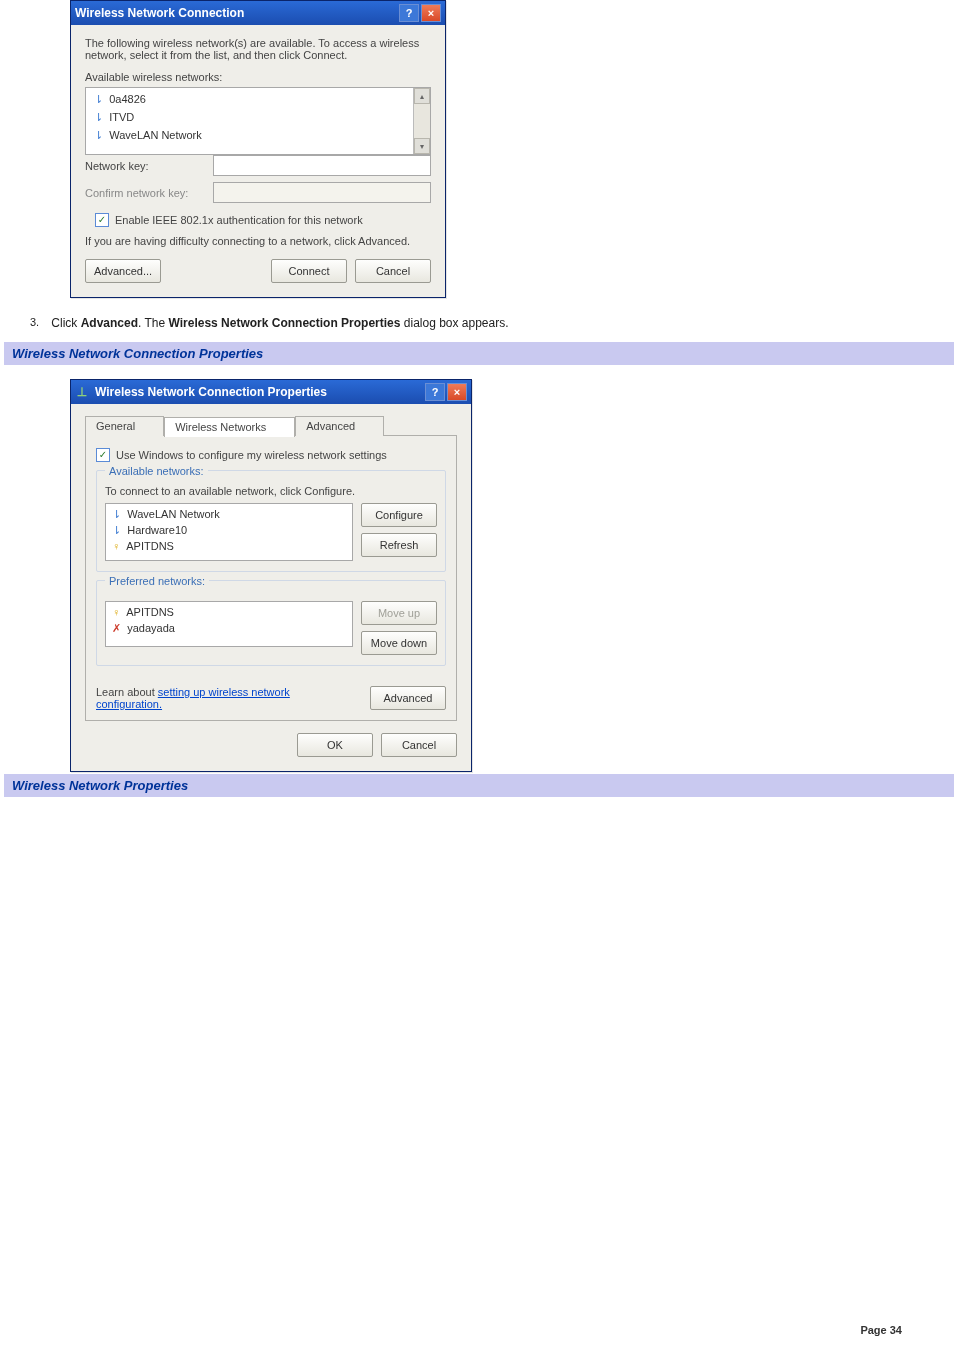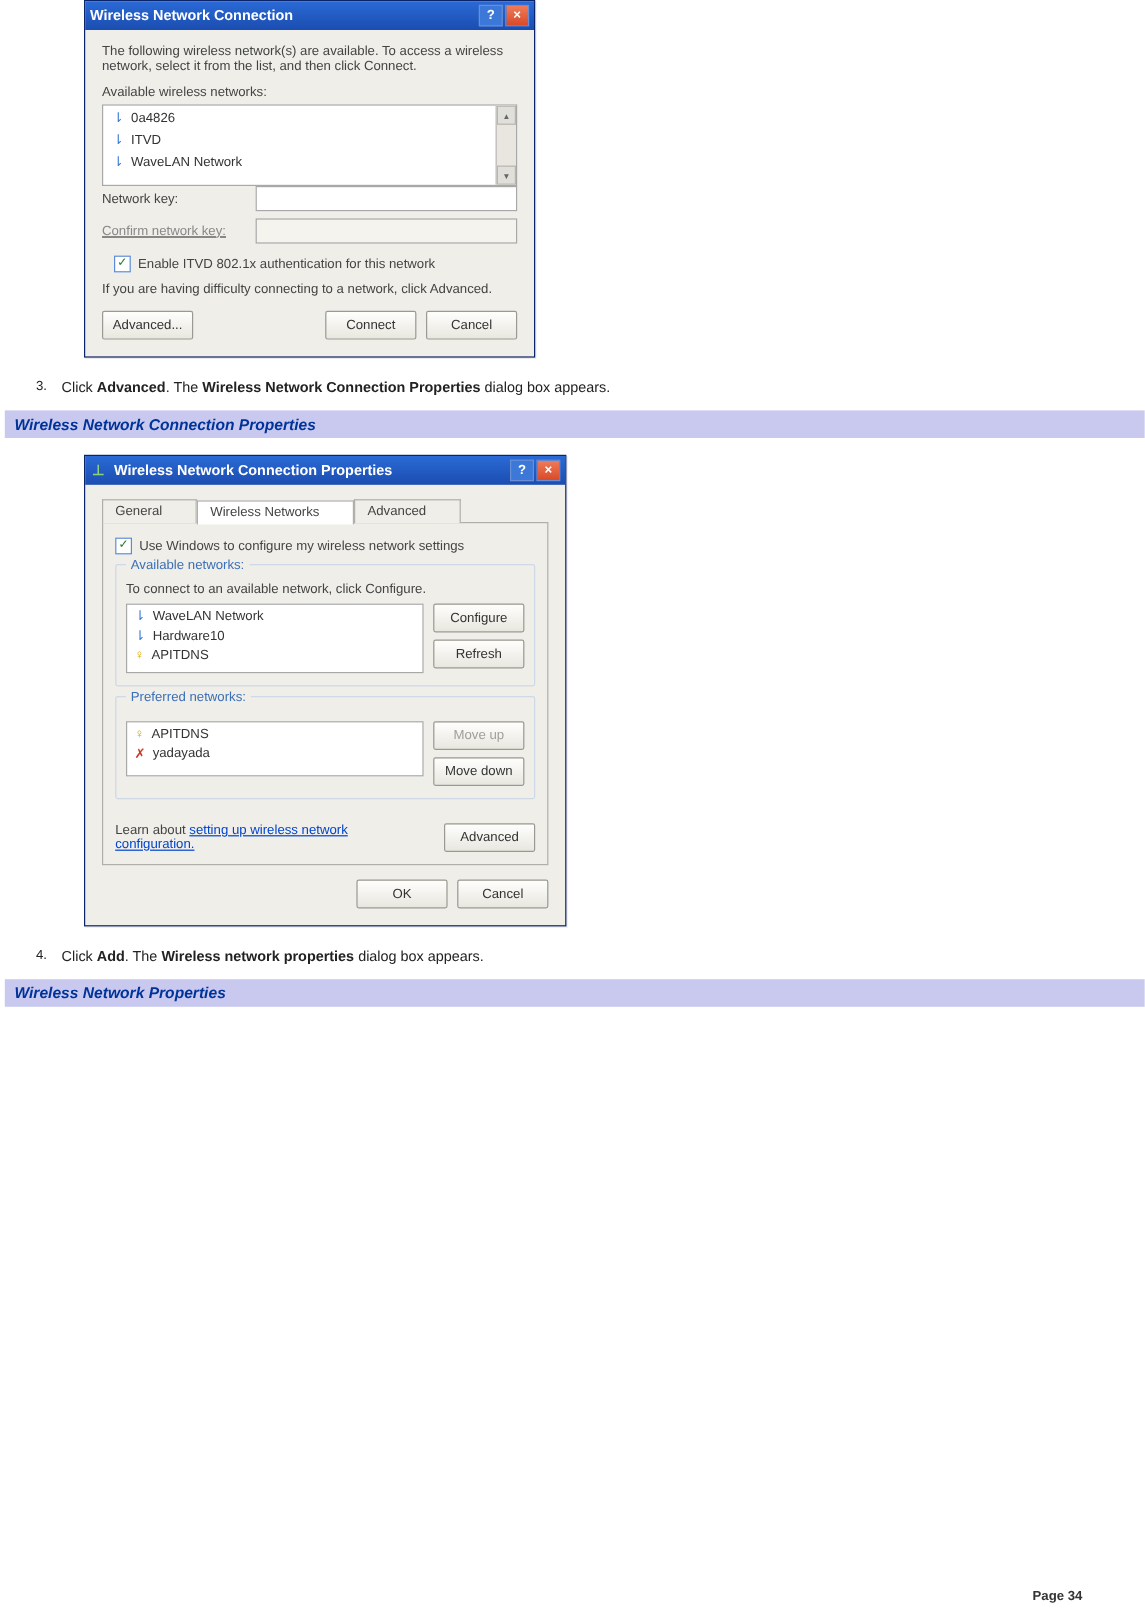--- a/index.html
+++ b/index.html
@@ -86,27 +86,27 @@
           </div>
       <div class="scroll">
         <div class="sc-btn" style="top:0">▴</div>
         <div class="sc-btn" style="bottom:0">▾</div>
       </div>
     </div>
     <div class="row-flex" style="margin-bottom:6px;">
       <span style="width:110px;">Network key:</span>
       <div class="input"></div>
     </div>
-    <div class="row-flex" style="margin-bottom:6px;text-decoration:underline;">
+    <div class="row-flex" style="margin-bottom:6px;">
       <span class="muted" style="width:110px;">Confirm network key:</span>
       <div class="input dis"></div>
     </div>
     <div class="chk">
       <span class="box">✓</span>
-      <span>Enable ITVD 802.1x authentication for this network</span>
+      <span>Enable IEEE 802.1x authentication for this network</span>
     </div>
     <div style="margin:8px 0 12px 0;">If you are having difficulty connecting to a network, click Advanced.</div>
     <div class="btnrow" style="justify-content:space-between;">
       <div class="btn">Advanced...</div>
       <div class="btnrow">
         <div class="btn">Connect</div>
         <div class="btn">Cancel</div>
       </div>
     </div>
   </div>
@@ -190,20 +190,16 @@
         <div class="btn">Advanced</div>
       </div>
     </div>
     <div class="btnrow" style="justify-content:flex-end;margin-top:12px;">
       <div class="btn">OK</div>
       <div class="btn">Cancel</div>
     </div>
   </div>
 </div>
 
-<div class="step">
-  <span class="num">4.</span>
-  <span>Click </span><b>Add</b><span>. The </span><b>Wireless network properties</b><span> dialog box appears.</span>
-</div>
 <div class="section-bar">Wireless Network Properties</div>
 
 <div class="pg-num">Page 34</div>
 </div>
 
 </body></html>

